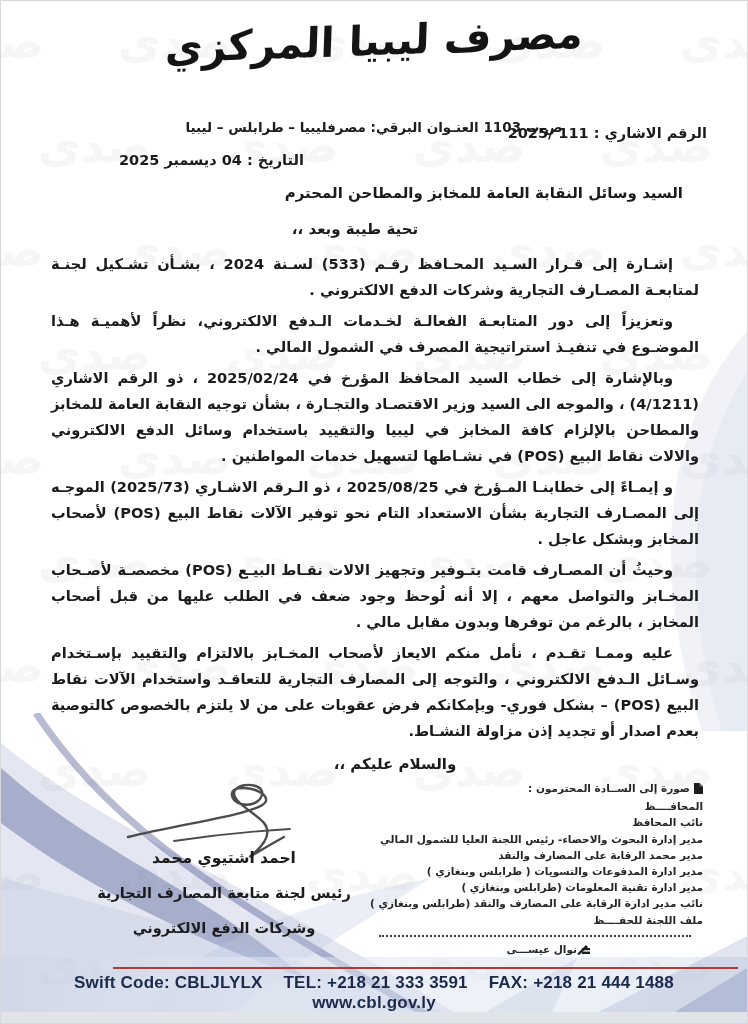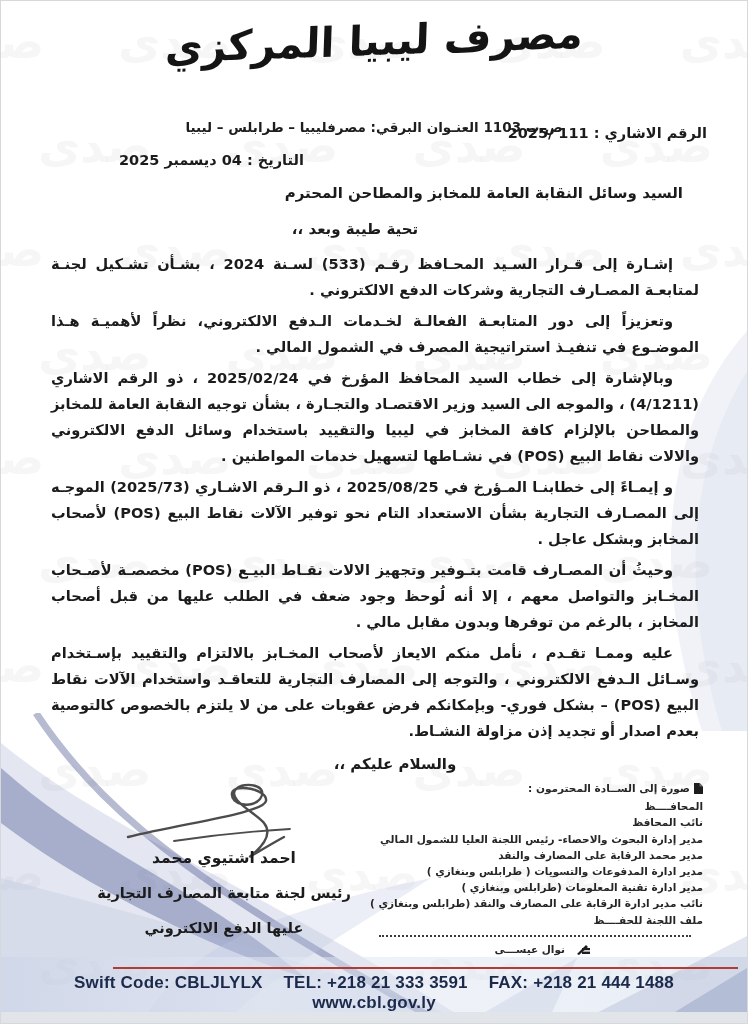--- a/index.html
+++ b/index.html
@@ -55,21 +55,21 @@
   .sig-name{font-size:15.5px;font-weight:bold;margin-top:0;}
   .sig-title{font-size:14.5px;font-weight:bold;margin-top:9px;text-align:center;}
   
   .cc{
     position:absolute;top:779px;right:44px;width:335px;z-index:3;
     direction:rtl;text-align:right;font-size:10.5px;font-weight:bold;color:#262626;line-height:16.2px;
   }
   .cc-header{display:flex;align-items:center;gap:4px;justify-content:flex-start;margin-bottom:2px;}
   .cc-item{white-space:nowrap;}
   .cc-dots{border:none;border-top:2px dotted #3a3a3a;margin:7px 12px 4px 0;width:312px;}
-  .cc-note{display:flex;align-items:center;gap:12px;padding-right:112px;}
+  .cc-note{display:flex;align-items:center;gap:0;padding-right:112px;}
   .icon-doc svg,.icon-pen svg{display:block;}
   
   .red-line{position:absolute;top:966px;left:112px;right:9px;height:2px;background:#b23b33;z-index:5;}
   .footer-text{
     position:absolute;top:972px;left:0;right:0;z-index:5;
     text-align:center;direction:ltr;
     font-family:"Liberation Sans", sans-serif;
     font-size:17px;font-weight:bold;color:#1b2a4b;letter-spacing:.2px;
   }
   .footer-text span{margin:0 8px;}
@@ -134,21 +134,21 @@
     <div class="closing">والسلام عليكم ،،</div>
 
     <div class="signature">
       <svg class="sig-scribble" width="220" height="80" viewBox="0 0 220 80">
         <path d="M14,58 C70,44 150,34 152,22 C154,10 120,4 118,14 C116,26 138,30 146,20 C156,6 130,2 122,10
                  C112,20 142,34 150,44 C158,54 150,66 138,76 C130,82 148,70 170,58" fill="none" stroke="#4c4c4c" stroke-width="2.4" stroke-linecap="round"></path>
         <path d="M60,62 C100,56 140,52 176,50" fill="none" stroke="#4c4c4c" stroke-width="1.8" stroke-linecap="round"></path>
       </svg>
       <div class="sig-name">احمد اشتيوي محمد</div>
       <div class="sig-title">رئيس لجنة متابعة المصارف التجارية</div>
-      <div class="sig-title">عليها الدفع الالكتروني</div>
+      <div class="sig-title">وشركات الدفع الالكتروني</div>
     </div>
   </div>
 
   <div class="cc">
     <div class="cc-header">
       <span class="icon-doc">
         <svg width="9" height="11" viewBox="0 0 9 11">
             <path d="M0,0 h5.5 L9,3.5 V11 H0 Z" fill="#1d1d1d"></path>
             <path d="M5.5,0 L9,3.5 H5.5 Z" fill="#6a6a6a"></path>
           </svg>

